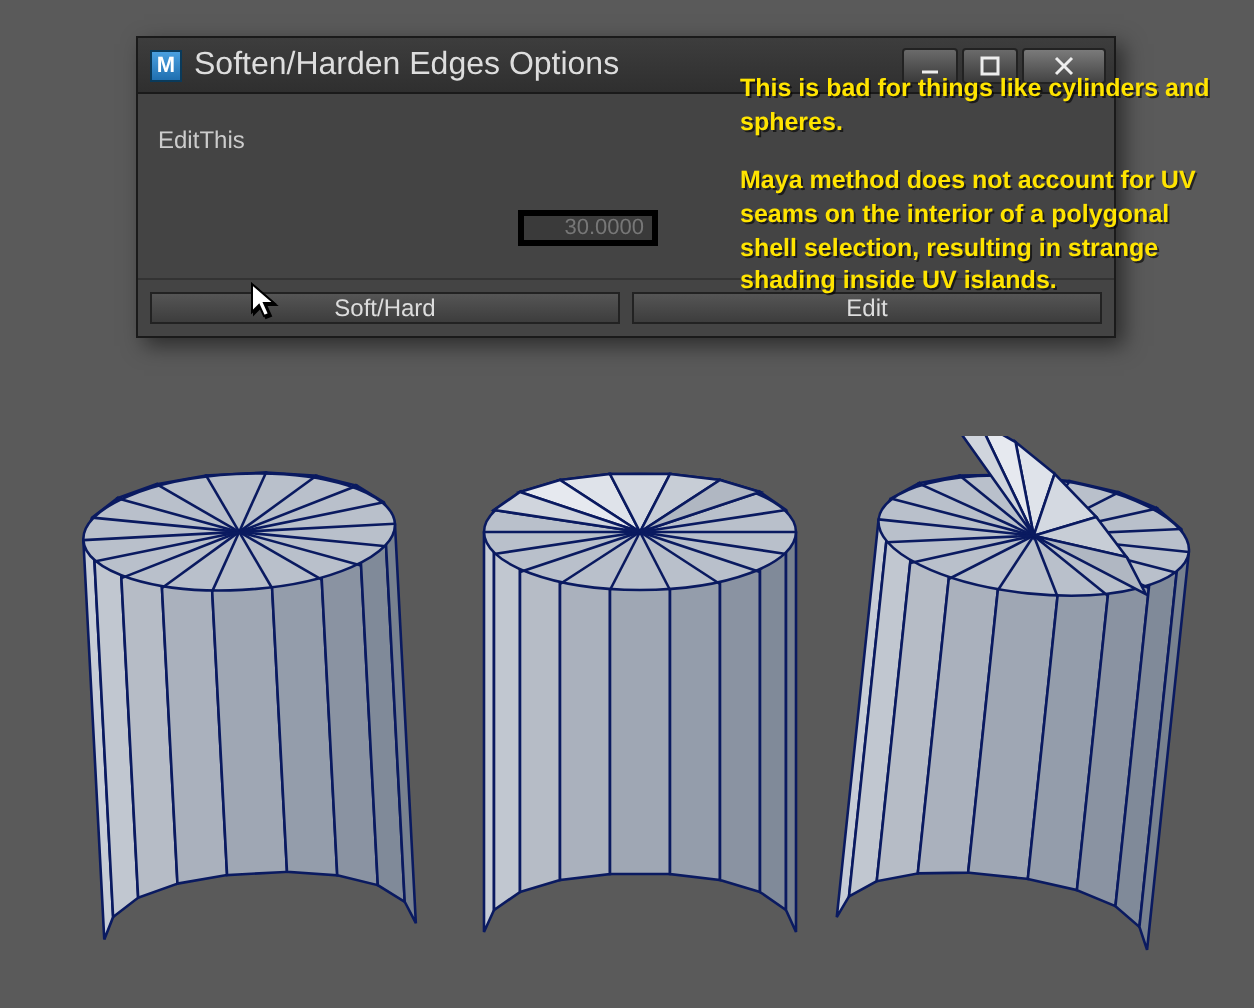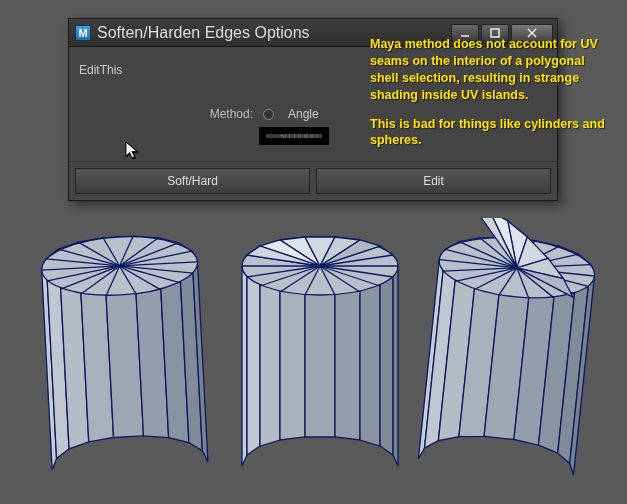--- a/index.html
+++ b/index.html
@@ -79,36 +79,36 @@
     display:inline-block;margin-right:4px;
   }
   .radio.selected::after{
     content:"";display:block;width:5px;height:5px;border-radius:50%;
     background:#bbb;margin:2px;
   }
   .angle-input {
     margin-left:176px;
     margin-top:2px;margin-bottom:6px;
     width:70px;height:18px;
-    background:#3a3a3a;border:7px solid #000000;
+    background:#3a3a3a;border:3px solid #000000;
     color:#777;font-size:11px;
     padding:0 4px;text-align:right;
   }
   .cursor-arrow {
     position:absolute; left:56px; top:48px;
     color:#fff; font-size:16px;
     filter: drop-shadow(1px 1px 0 #000);
     pointer-events:none;
   }
 
   .btnrow {
     display:flex;gap:6px;padding:6px;background:#444;border-top:1px solid #333;
   }
   .btnrow button {
-    flex:1;height:26px;
+    flex:1;height:16px;
     background:linear-gradient(#555,#3d3d3d);
     border:1px solid #222;color:#ddd;
     font-size:12px;
   }
 
   
   .annotation {
     position:absolute;
     top:36px; left:370px; width:240px;
     color:#ffe400;
@@ -152,42 +152,37 @@
       </div>
     </div>
   </div>
 
   <div class="menubar">
     <span>Edit</span>
     <span>This</span>
   </div>
 
   <div class="body-area">
-    <div class="method-row">
-      <span class="method-label">Method:</span>
-      <span class="radio"></span>
-      <span>Angle</span>
-    </div>
     <input class="angle-input" disabled="" value="30.0000" style="">
     <div class="cursor-arrow">
       <svg width="16" height="20" viewBox="0 0 16 20">
           <path d="M1 1 L1 15 L4.5 11.5 L7 17 L9.5 16 L7 10.5 L12 10.5 Z" fill="#fff" stroke="#000" stroke-width="1"></path>
         </svg>
     </div>
   </div>
 
   <div class="btnrow">
     <button>Soft/Hard</button>
     <button>Edit</button>
   </div>
 </div>
 
 <div class="annotation">
+  <p>This is bad for things like cylinders and spheres.</p>
   <p>Maya method does not account for UV seams on the interior of a polygonal shell selection, resulting in strange shading inside UV islands.</p>
-  <p>This is bad for things like cylinders and spheres.</p>
 </div>
 
 <div class="viewport">
 <svg viewBox="0 0 627 286" xmlns="http://www.w3.org/2000/svg">
   <defs>
 
     <g id="cyl">
 
       <g stroke="#0a1a60" stroke-width="1.3">
 

